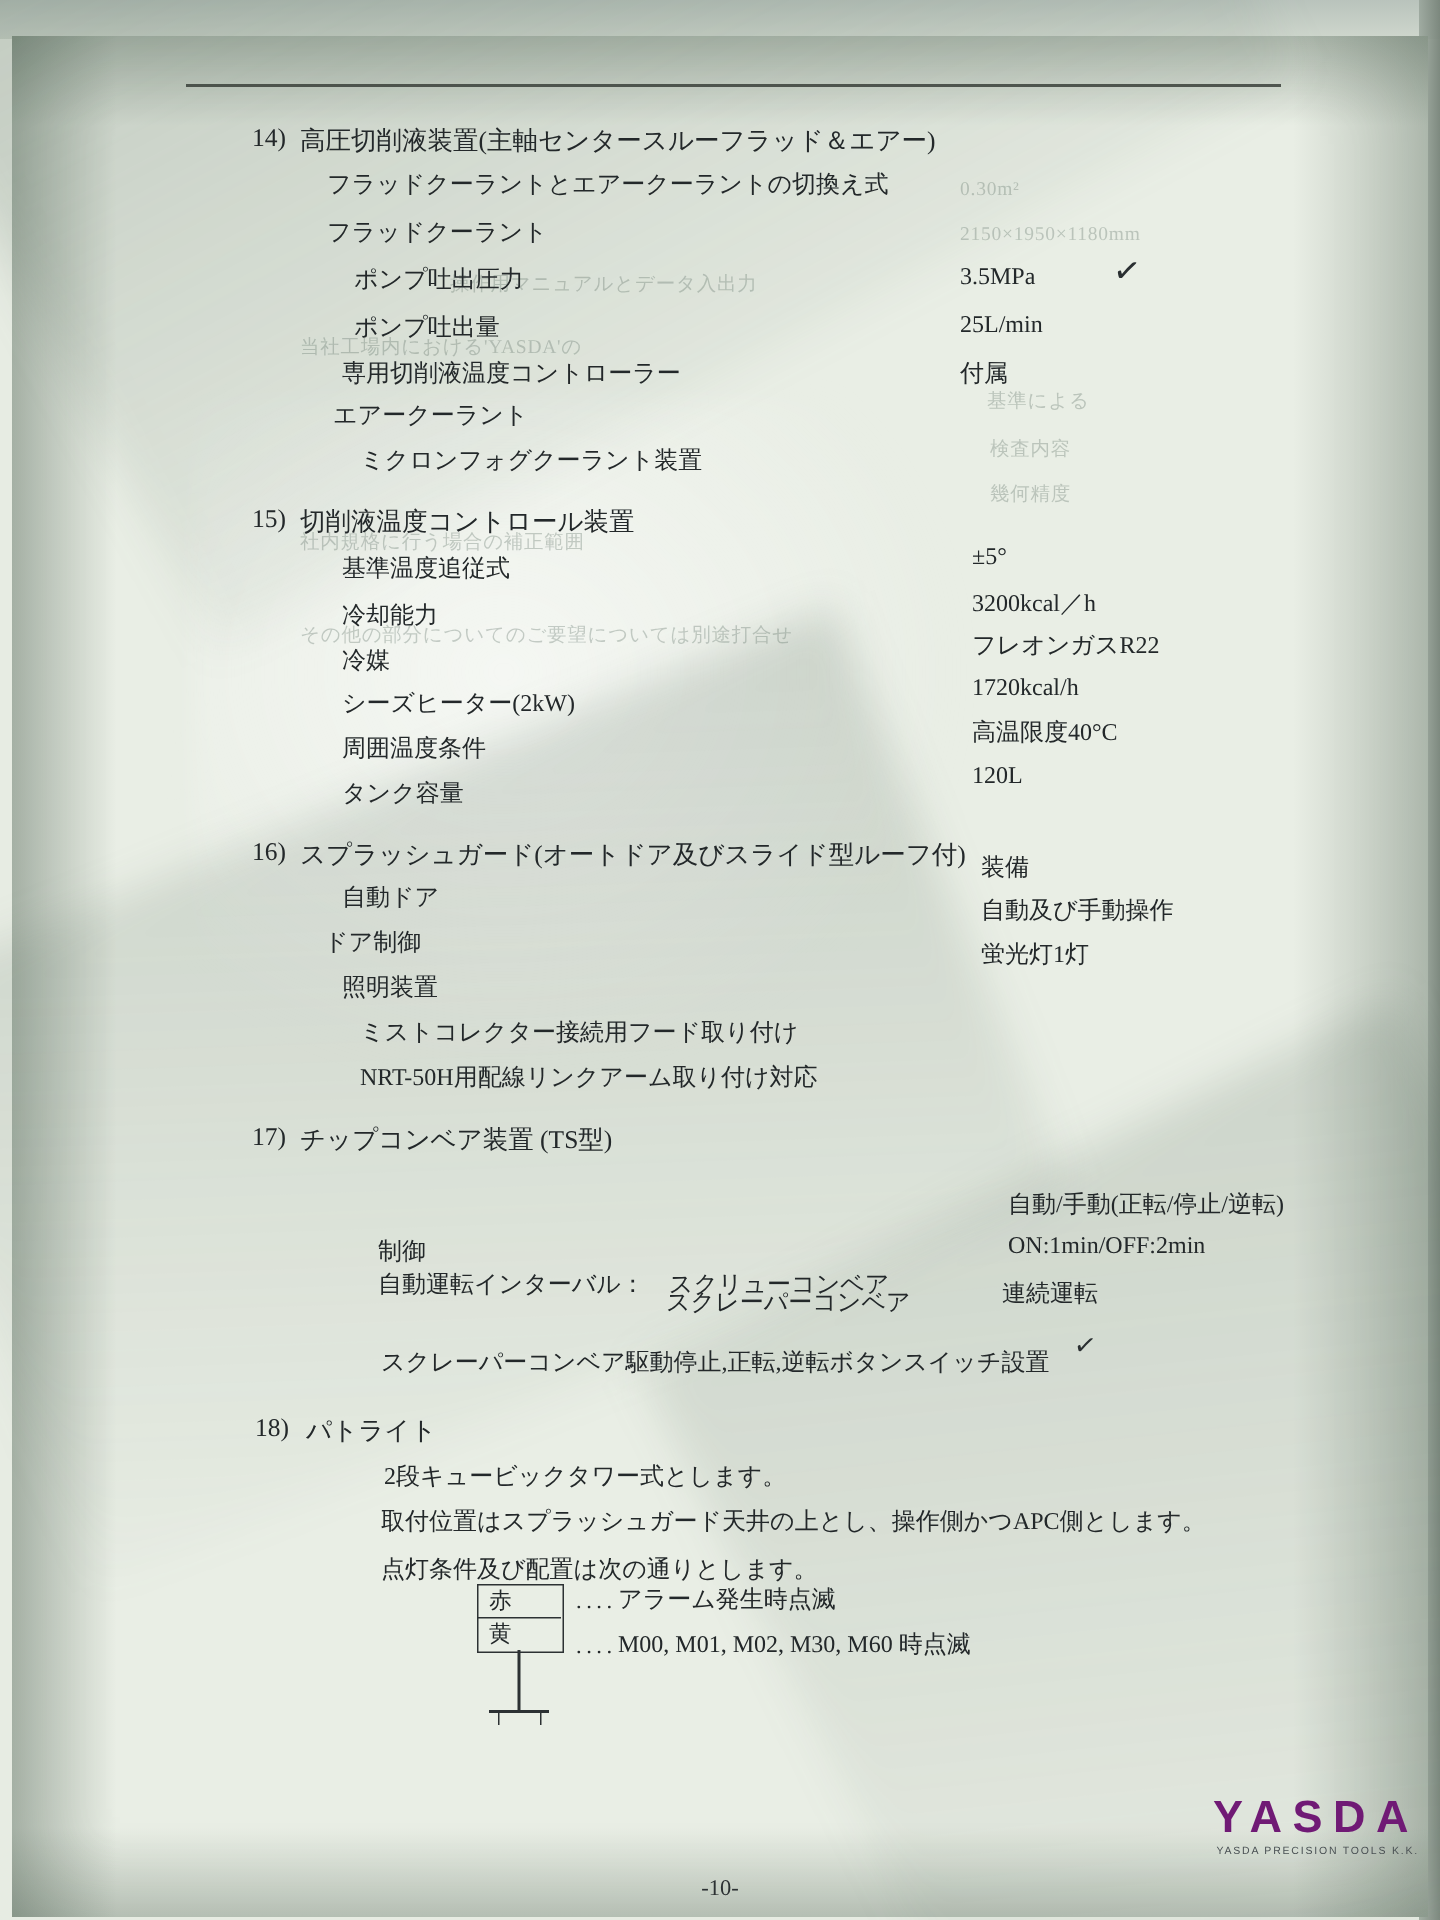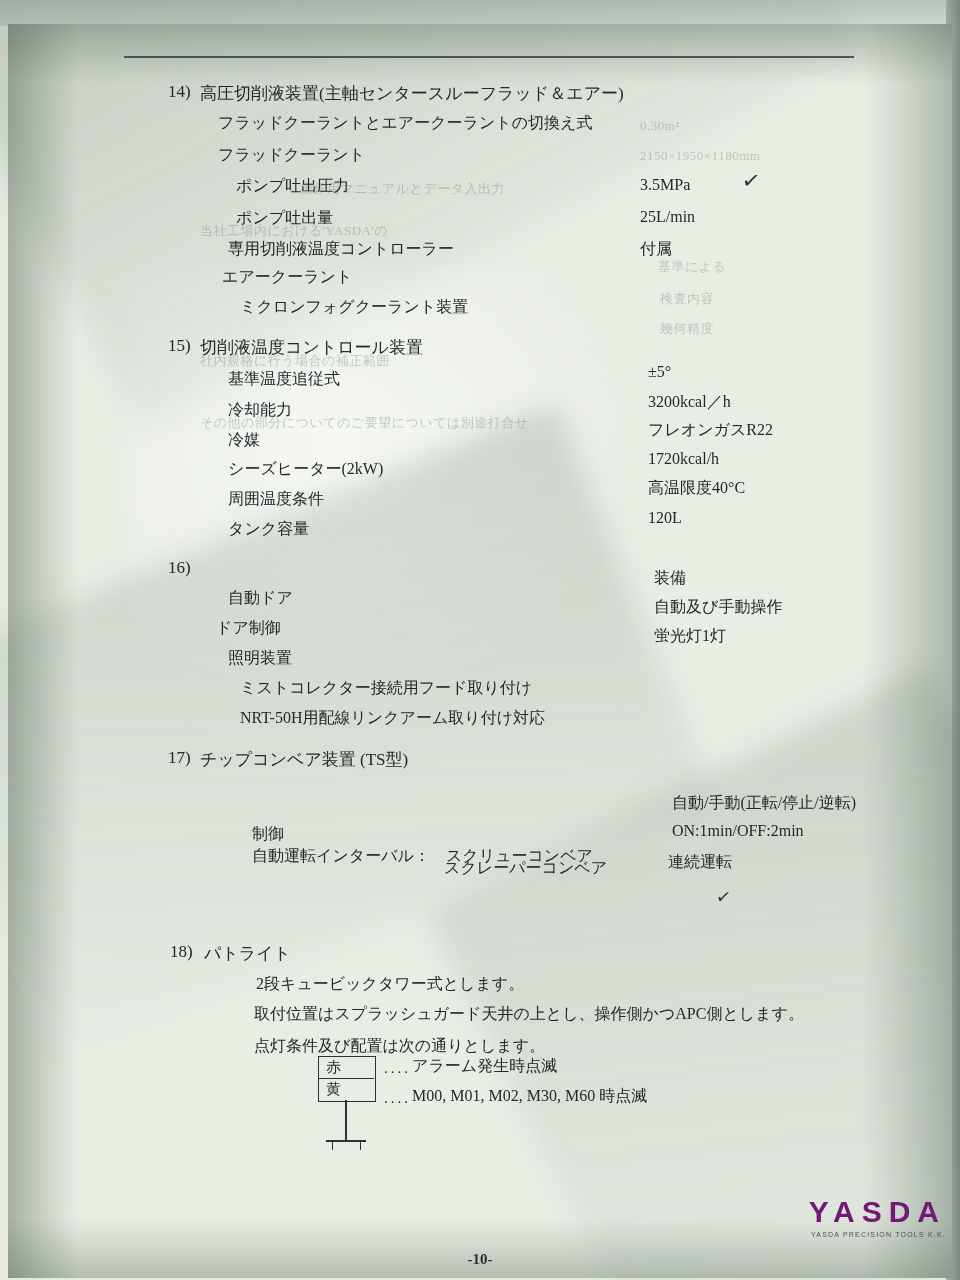--- a/index.html
+++ b/index.html
@@ -175,21 +175,20 @@
     color: #4a5154;
     margin-top: 2px;
   }
   #pagenum {
     position: absolute;
     left: 0; right: 0;
     bottom: 12px;
     text-align: center;
     font-size: 15px;
     color: #2c3133;
-    font-weight: bold;
   }
   
   .desk-top {
     position: absolute; left: 0; top: 0; width: 960px; height: 26px;
     background: linear-gradient(180deg, #b9c3bc, #cfd7cd);
   }
   .desk-right {
     position: absolute; right: 0; top: 0; width: 14px; height: 1280px;
     background: linear-gradient(90deg, rgba(150,162,152,0.8), rgba(120,132,122,0.95));
   }
@@ -258,20 +257,21 @@
     <div class="l2" style="left:228px; top:459px;">シーズヒーター(2kW)</div>
     <div class="val" style="left:648px; top:450px;">1720kcal/h</div>
 
     <div class="l2" style="left:228px; top:489px;">周囲温度条件</div>
     <div class="val" style="left:648px; top:478px;">高温限度40°C</div>
 
     <div class="l2" style="left:228px; top:519px;">タンク容量</div>
     <div class="val" style="left:648px; top:509px;">120L</div>
 
     <div class="num" style="left:168px; top:558px;">16)</div>
+    <div class="l1" style="left:200px; top:558px;">スプラッシュガード(オートドア及びスライド型ルーフ付)</div>
 
     <div class="l2" style="left:228px; top:588px;">自動ドア</div>
     <div class="val" style="left:654px; top:568px;">装備</div>
 
     <div class="l2" style="left:216px; top:618px;">ドア制御</div>
     <div class="val" style="left:654px; top:597px;">自動及び手動操作</div>
 
     <div class="l2" style="left:228px; top:648px;">照明装置</div>
     <div class="val" style="left:654px; top:626px;">蛍光灯1灯</div>
 
@@ -284,20 +284,21 @@
 
     <div class="l2" style="left:252px; top:824px;">制御</div>
     <div class="val" style="left:672px; top:793px;">自動/手動(正転/停止/逆転)</div>
 
     <div class="l2" style="left:252px; top:846px;">自動運転インターバル：　スクリューコンベア</div>
     <div class="val" style="left:672px; top:822px;">ON:1min/OFF:2min</div>
 
     <div class="l2" style="left:444px; top:858px;">スクレーパーコンベア</div>
     <div class="val" style="left:668px; top:852px;">連続運転</div>
 
+    <div class="l2" style="left:254px; top:898px;">スクレーパーコンベア駆動停止,正転,逆転ボタンスイッチ設置</div>
     <div class="checkmark" style="left:716px; top:886px; font-size:18px;">✓</div>
 
     <div class="num" style="left:170px; top:942px;">18)</div>
     <div class="l1" style="left:204px; top:942px;">パトライト</div>
 
     <div class="l2" style="left:256px; top:974px;">2段キュービックタワー式とします。</div>
     <div class="l2" style="left:254px; top:1004px;">取付位置はスプラッシュガード天井の上とし、操作側かつAPC側とします。</div>
     <div class="l2" style="left:254px; top:1036px;">点灯条件及び配置は次の通りとします。</div>
 
     <div id="patlite-fig">

